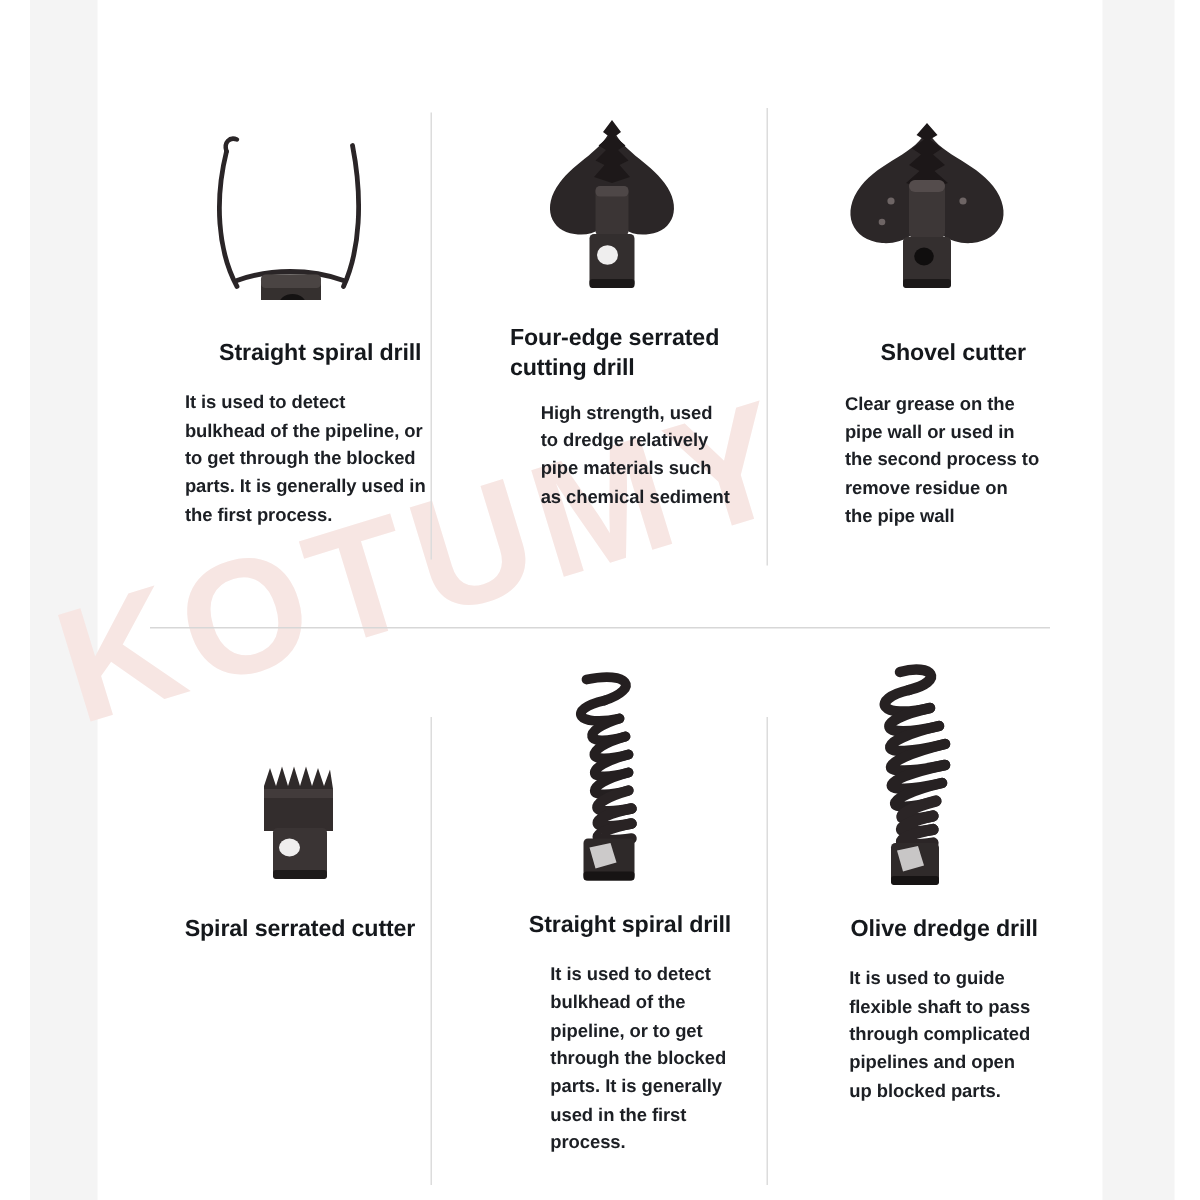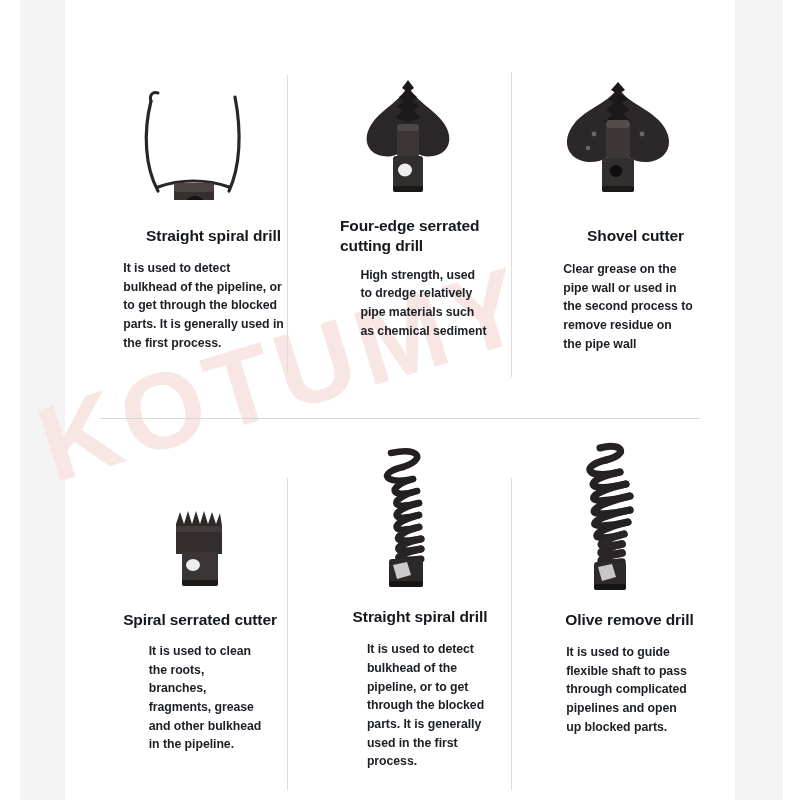--- a/index.html
+++ b/index.html
@@ -225,26 +225,20 @@
         <svg width="80" height="100" viewBox="0 0 80 100">
           <path d="M16 28 L20 16 L24 28 L28 15 L32 28 L36 15 L40 28 L44 15 L48 28 L52 16 L56 28 L60 17 L62 30 L62 56 L16 56 Z" fill="#2f2a2a"></path>
           <rect x="16" y="30" width="46" height="28" fill="#332d2d"></rect>
           <rect x="16" y="30" width="46" height="6" fill="#423b3b"></rect>
           <rect x="22" y="56" width="36" height="34" rx="3" fill="#3a3434"></rect>
           <ellipse cx="33" cy="69" rx="7" ry="6" fill="#efeeee"></ellipse>
           <rect x="22" y="84" width="36" height="6" rx="2" fill="#1d1a1a"></rect>
         </svg>
       </div>
       <div class="card-title">Spiral serrated cutter</div>
-      <div class="card-desc">It is used to clean
-the roots,
-branches,
-fragments, grease
-and other bulkhead
-in the pipeline.</div>
     </div>
 
     <div class="card c1 b-b">
       <div class="figure">
         <svg width="90" height="160" viewBox="0 0 90 160">
           <g stroke="#241f20" stroke-width="6.5" fill="none" stroke-linecap="round">
             <path d="M28 18 C56 12 64 24 40 32"></path>
             <path d="M40 32 C14 38 22 50 50 44"></path>
             <path d="M50 44 C24 52 26 64 54 56"></path>
             <path d="M54 56 C26 64 26 76 56 68"></path>
@@ -286,21 +280,21 @@
           <g stroke="#2b2526" stroke-width="7.5" fill="none" stroke-linecap="round">
             <path d="M54 100 C24 108 24 116 52 110"></path>
             <path d="M52 110 C24 116 24 124 52 119"></path>
             <path d="M52 119 C24 124 24 132 52 128"></path>
           </g>
           <rect x="24" y="128" width="32" height="28" rx="3" fill="#2f2a2a"></rect>
           <path d="M28 133 L42 130 L46 143 L32 147 Z" fill="#efeeee" opacity="0.8"></path>
           <rect x="24" y="150" width="32" height="6" rx="2" fill="#161313"></rect>
         </svg>
       </div>
-      <div class="card-title">Olive remove drill</div>
+      <div class="card-title">Olive dredge drill</div>
       <div class="card-desc">It is used to guide
 flexible shaft to pass
 through complicated
 pipelines and open
 up blocked parts.</div>
     </div>
   </div>
 
 </div>
 

